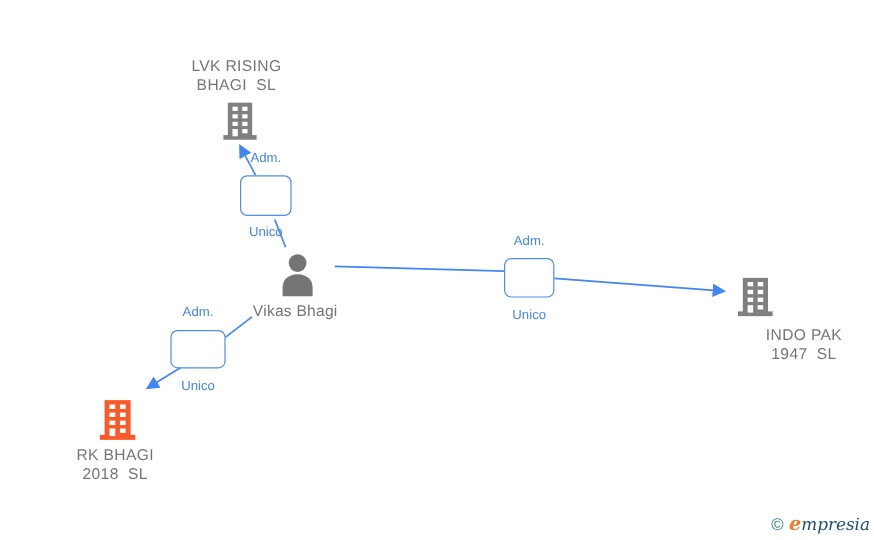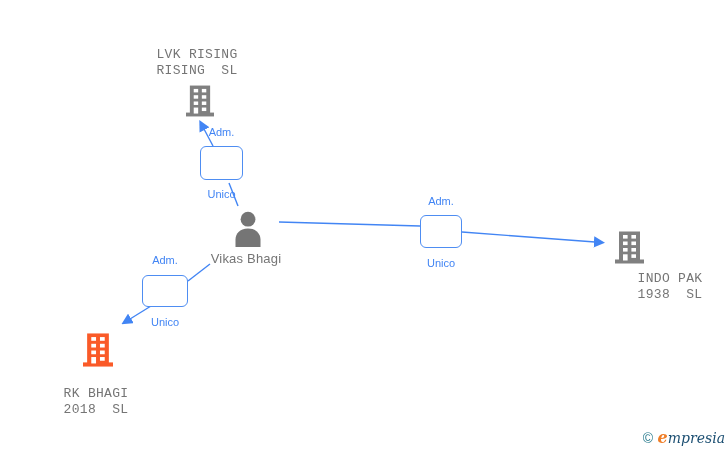--- a/index.html
+++ b/index.html
@@ -16,21 +16,21 @@
     display:flex;flex-direction:column;justify-content:center;align-items:center;
     box-sizing:border-box;
     gap:48px;
   }
   .adm-box div{white-space:pre;}
 
   .node-label{
     position:absolute;transform:translateX(-50%);text-align:center;
     color:#757575;font-size:13px;line-height:16px;letter-spacing:.3px;
   }
-  .node-label div{white-space:pre;font-family:Liberation Mono, monospace;}
+  .node-label div{white-space:pre;}
   .person-label{position:absolute;transform:translateX(-50%);text-align:right;
     color:#757575;font-size:13px;letter-spacing:.2px;white-space:pre;}
 
   .icon{position:absolute;}
   .building-gray  svg .b{fill:#808080;}
   .building-orange svg .b{fill:#fa5a28;}
   .person-icon svg .p{fill:#757575;}
 
   .brand-logo{
     position:absolute;right:3px;bottom:4px;font-size:14px;line-height:16px;
@@ -58,21 +58,21 @@
 
     <path class="edge-line" d="M279,222 L420,226"></path>
     <path class="edge-line" d="M462,232 L595,242" marker-end="url(#arrow)"></path>
 
     <path class="edge-line" d="M210,264 L188,281"></path>
     <path class="edge-line" d="M151,306 L130,319" marker-end="url(#arrow)"></path>
   </svg>
 
   <div class="node-label" style="left:197px;top:47px;">
     <div>LVK RISING</div>
-    <div>RISING  SL</div>
+    <div>BHAGI  SL</div>
   </div>
   <div class="icon building-gray" style="left:186px;top:85px;width:28px;height:32px;">
     <svg width="28" height="32" viewBox="0 0 29 32">
       <rect class="b" x="0" y="28" width="29" height="4"></rect>
       <rect class="b" x="4" y="0" width="21" height="29"></rect>
       <g fill="#ffffff">
         <rect x="8" y="3.5" width="4.6" height="3.6"></rect>
           <rect x="16.4" y="3.5" width="4.6" height="3.6"></rect>
         <rect x="8" y="10" width="4.6" height="3.6"></rect>
           <rect x="16.4" y="10" width="4.6" height="3.6"></rect>
@@ -113,21 +113,21 @@
           <rect x="16.4" y="10" width="4.6" height="3.6"></rect>
         <rect x="8" y="16.5" width="4.6" height="3.6"></rect>
           <rect x="16.4" y="16.5" width="4.6" height="3.6"></rect>
         <rect x="8" y="22.8" width="4.6" height="6.2"></rect>
           <rect x="16.4" y="22.8" width="4.6" height="3.6"></rect>
       </g>
     </svg>
   </div>
   <div class="node-label" style="left:630px;top:271px;margin-left:40px;">
     <div>INDO PAK</div>
-    <div>1938  SL</div>
+    <div>1947  SL</div>
   </div>
 
   <div class="adm-box" style="left:142px;top:275px;width:46px;height:32px;">
     <div>Adm.</div>
     <div>Unico</div>
   </div>
 
   <div class="icon building-orange" style="left:83px;top:333px;width:30px;height:34px;">
     <svg width="30" height="34" viewBox="0 0 29 32">
       <rect class="b" x="0" y="28" width="29" height="4"></rect>
@@ -137,21 +137,21 @@
           <rect x="16.4" y="3.5" width="4.6" height="3.6"></rect>
         <rect x="8" y="10" width="4.6" height="3.6"></rect>
           <rect x="16.4" y="10" width="4.6" height="3.6"></rect>
         <rect x="8" y="16.5" width="4.6" height="3.6"></rect>
           <rect x="16.4" y="16.5" width="4.6" height="3.6"></rect>
         <rect x="8" y="22.8" width="4.6" height="6.2"></rect>
           <rect x="16.4" y="22.8" width="4.6" height="3.6"></rect>
       </g>
     </svg>
   </div>
-  <div class="node-label" style="left:96px;top:386px;">
+  <div class="node-label" style="left:96px;top:371px;">
     <div>RK BHAGI</div>
     <div>2018  SL</div>
   </div>
 
   <div class="brand-logo">
     <span class="brand-copy">©</span>
     <span class="brand-first">e</span><span class="brand-rest">mpresia</span>
   </div>
 
 </div>

